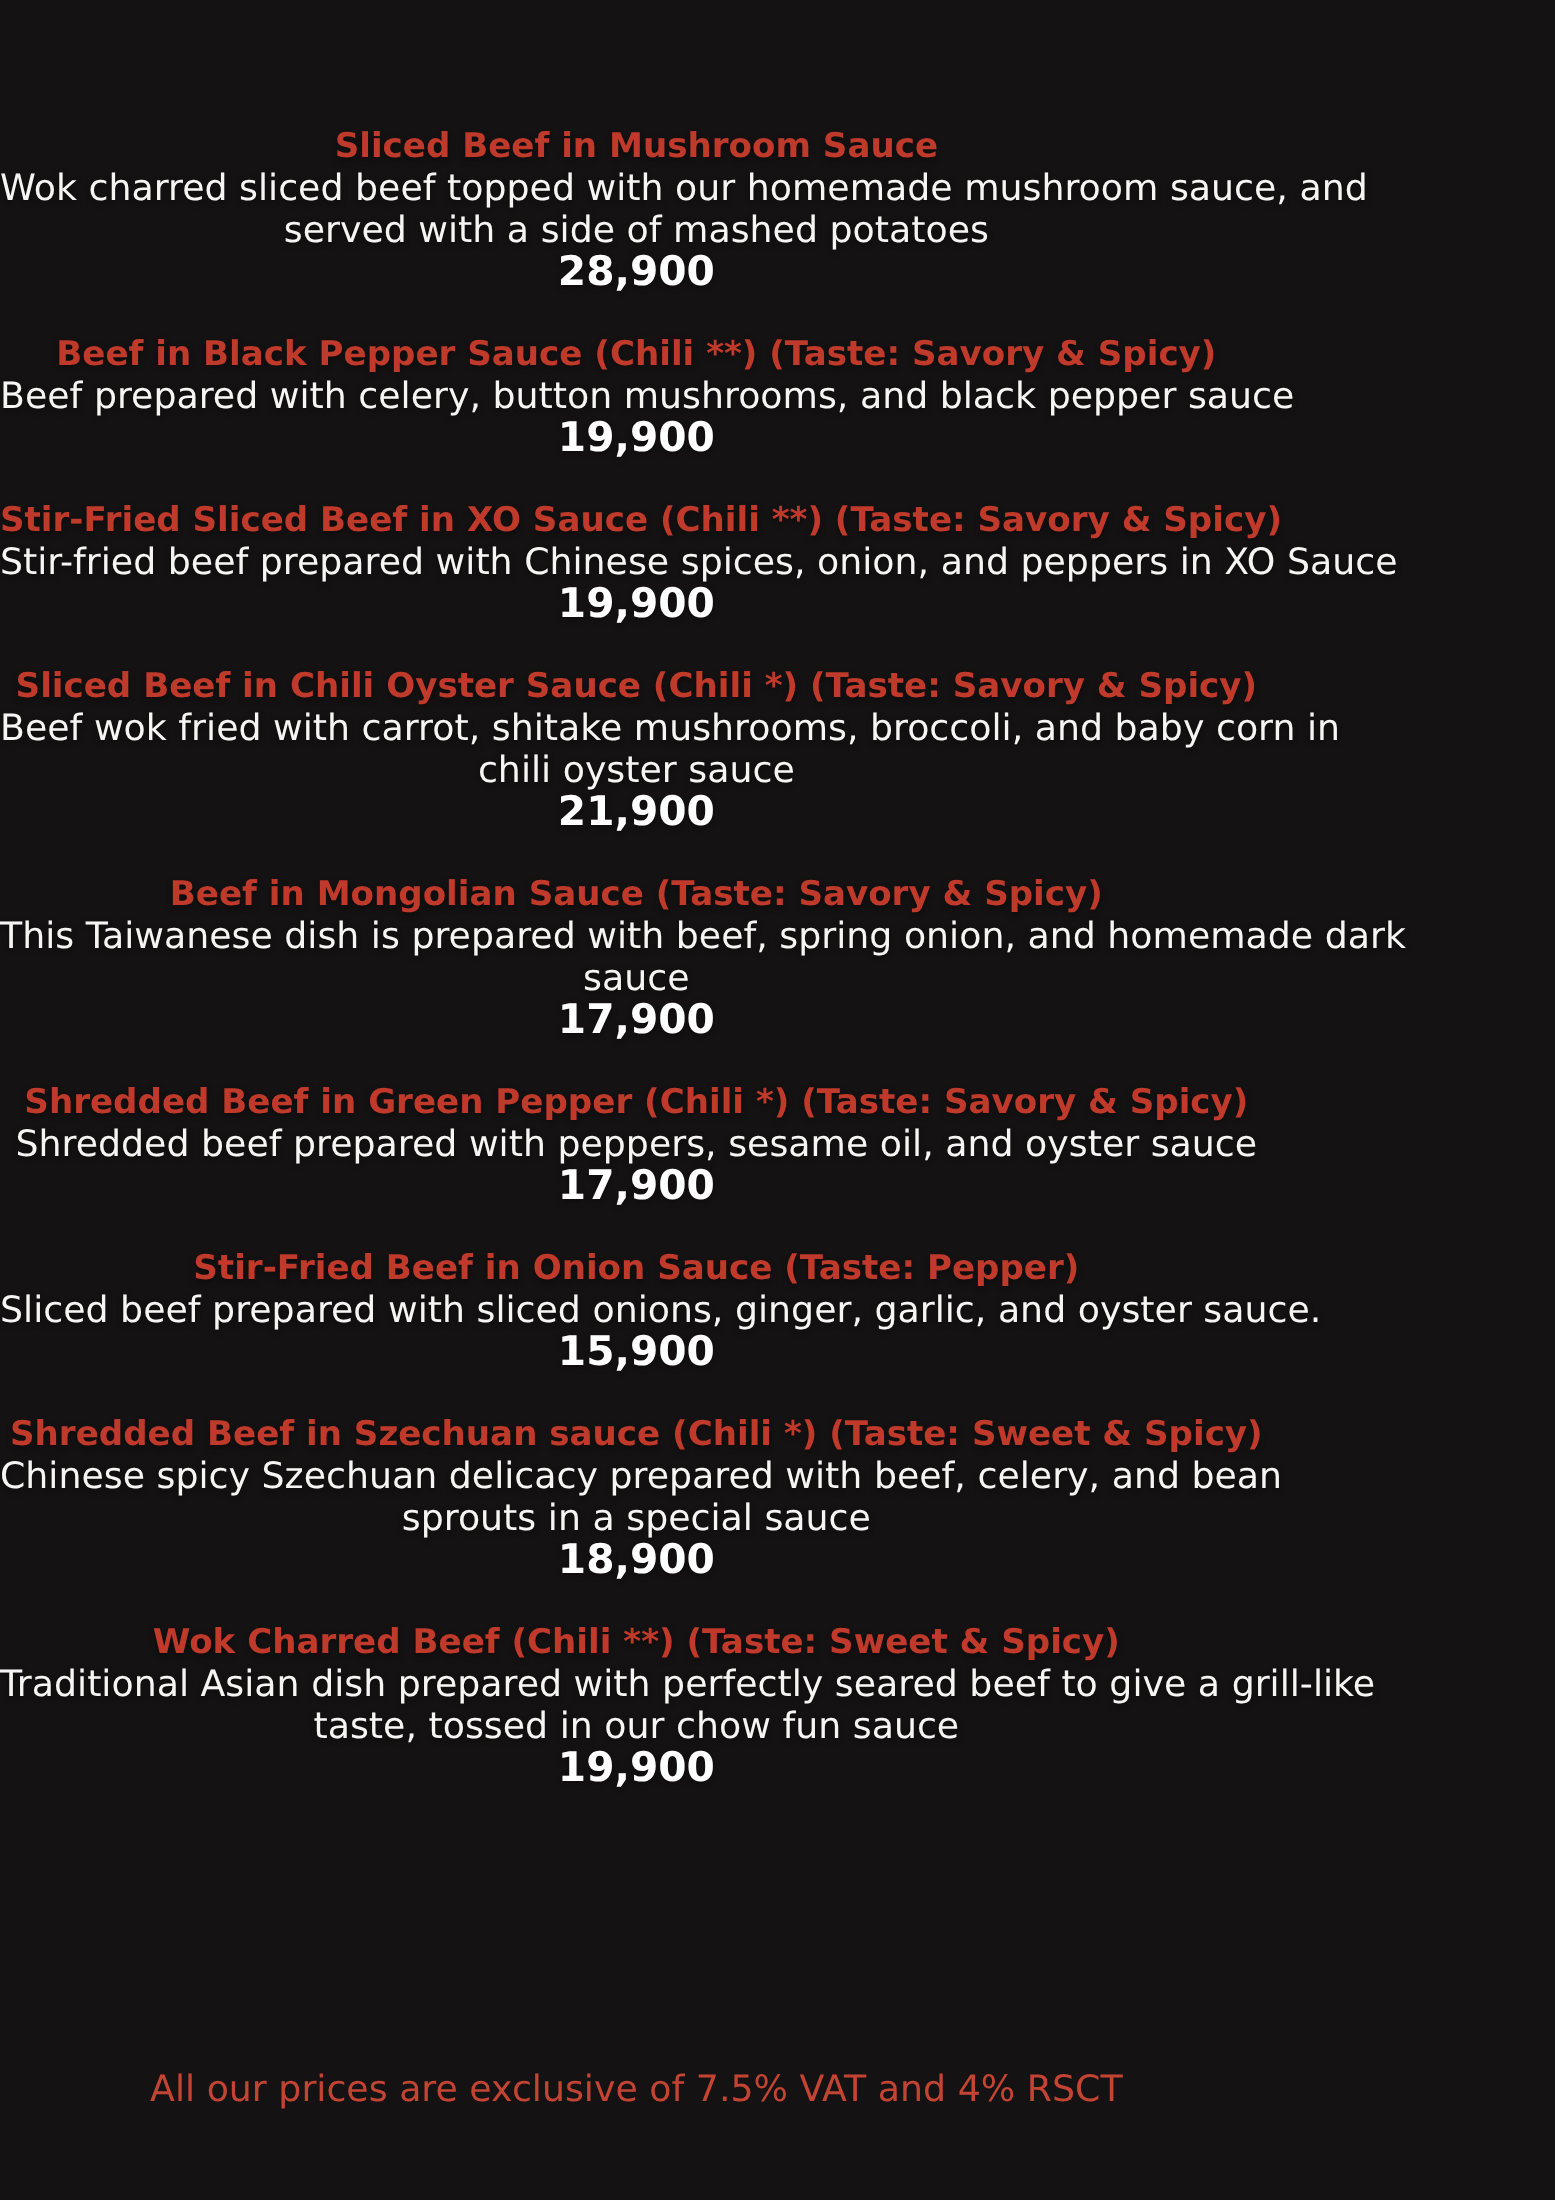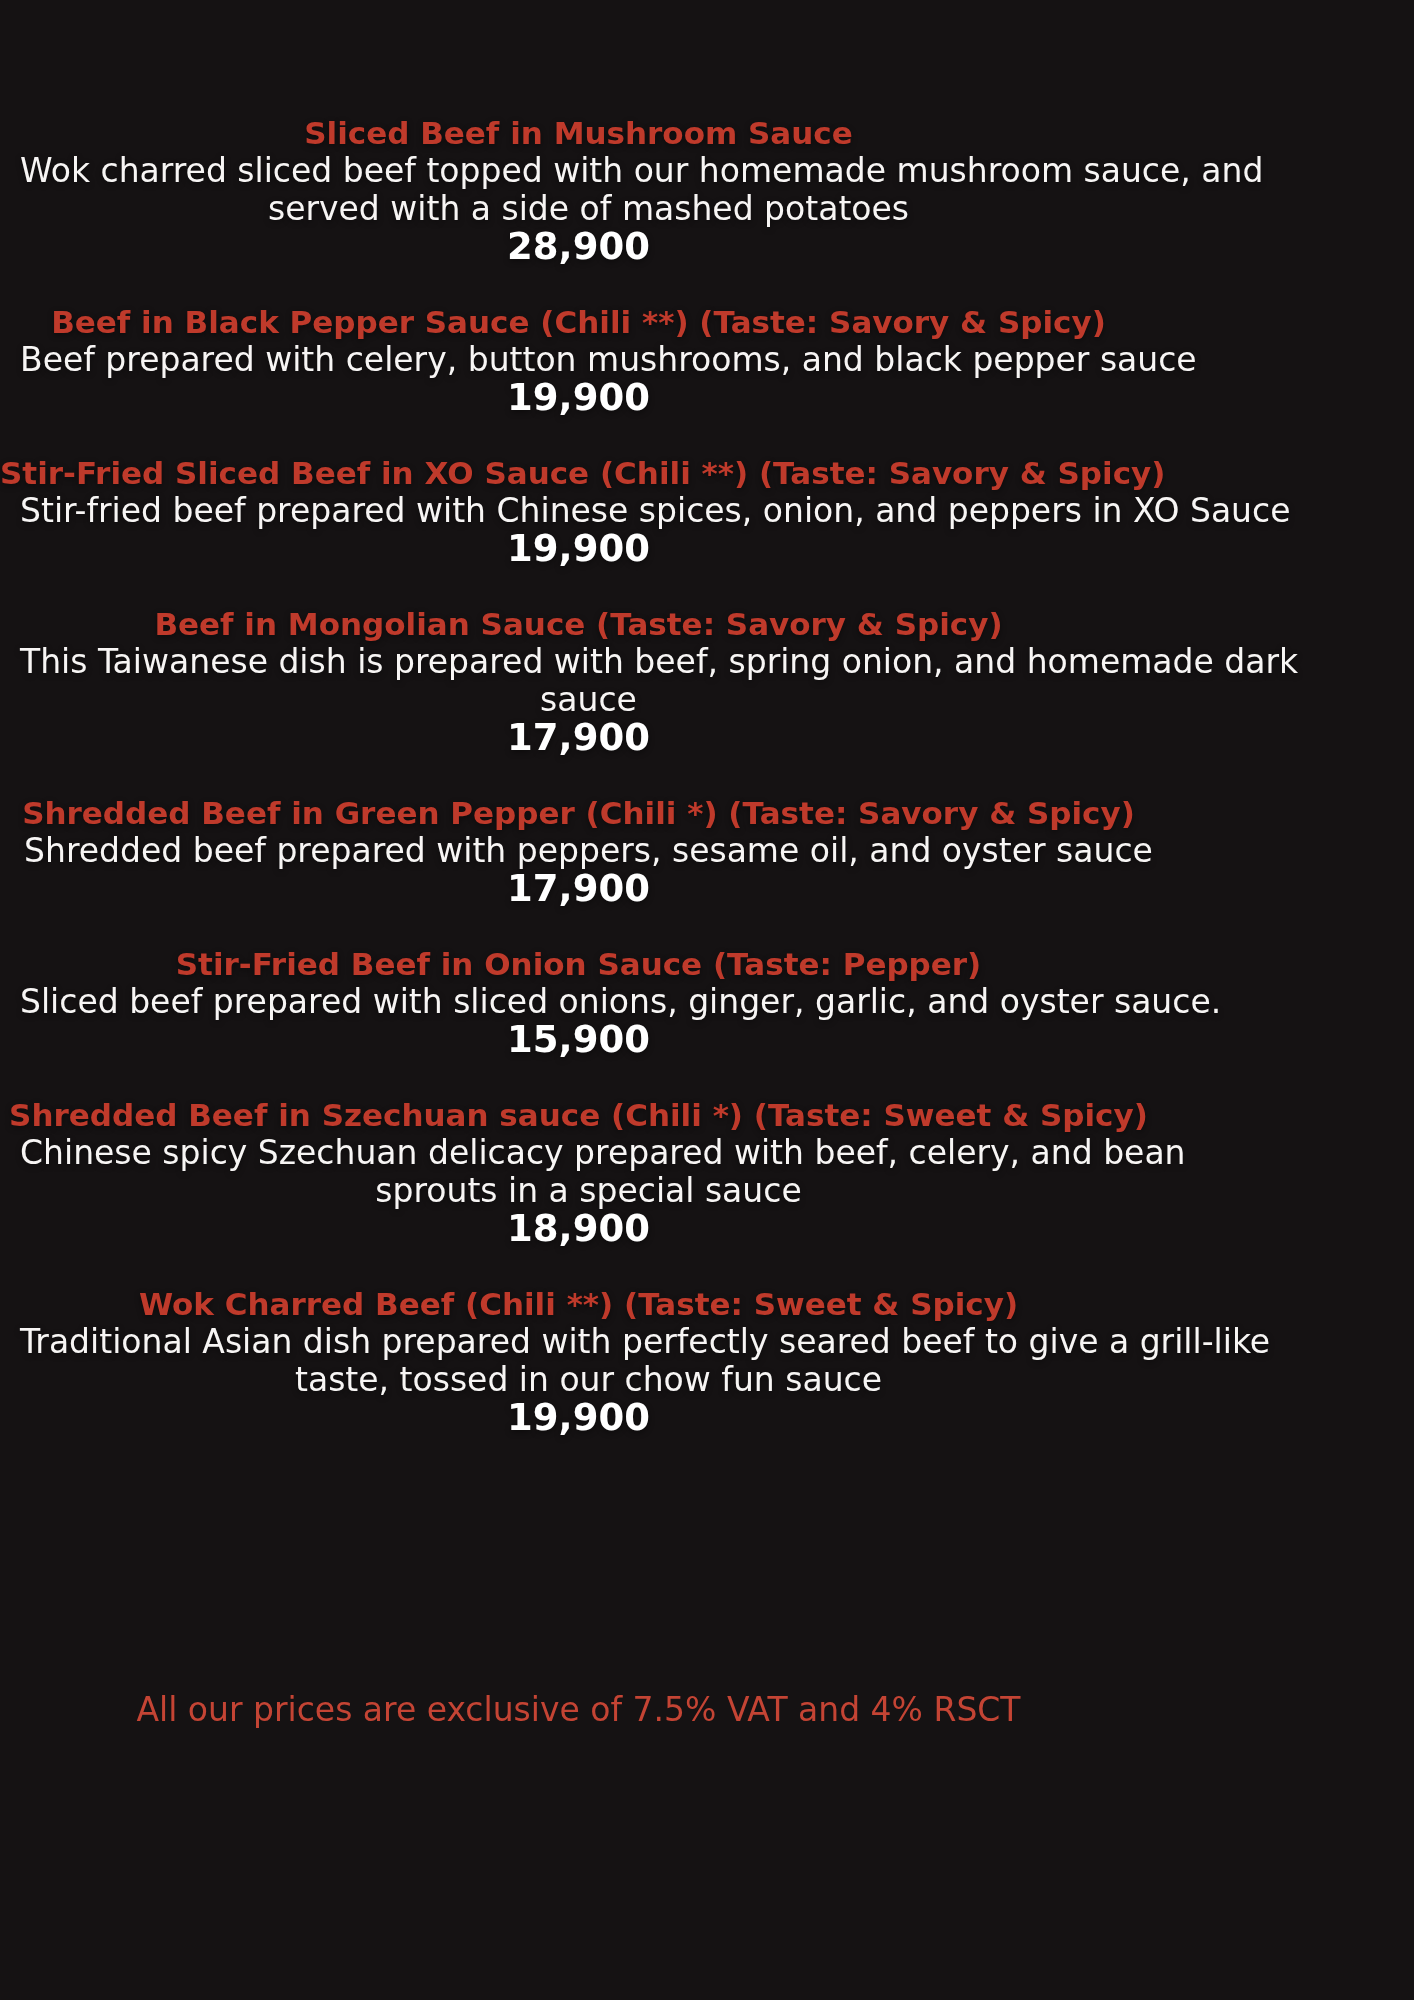--- a/index.html
+++ b/index.html
@@ -31,21 +31,20 @@
     color: var(--accent-red);
     white-space: nowrap;
     text-shadow: 0 2px 6px rgba(0,0,0,0.45);
   }
   .item-desc-line {
     font-size: 33px;
     line-height: 38px;
     color: var(--body-text);
     white-space: nowrap;
     text-shadow: 0 2px 6px rgba(0,0,0,0.45);
-    margin-left: 20px;
   }
   .item-price {
     font-size: 37px;
     font-weight: bold;
     line-height: 38px;
     color: var(--price-text);
     text-shadow: 0 2px 6px rgba(0,0,0,0.45);
   }
   .footer-note {
     margin-top: 254px;
@@ -72,20 +71,26 @@
     <div class="item-desc-line">Beef prepared with celery, button mushrooms, and black pepper sauce</div>
     <div class="item-price">19,900</div>
   </section>
 
   <section class="menu-item">
     <div class="item-title">Stir-Fried Sliced Beef in XO Sauce (Chili **) (Taste: Savory &amp; Spicy)</div>
     <div class="item-desc-line">Stir-fried beef prepared with Chinese spices, onion, and peppers in XO Sauce</div>
     <div class="item-price">19,900</div>
   </section>
 
+  <section class="menu-item">
+    <div class="item-title">Sliced Beef in Chili Oyster Sauce (Chili *) (Taste: Savory &amp; Spicy)</div>
+    <div class="item-desc-line">Beef wok fried with carrot, shitake mushrooms, broccoli, and baby corn in</div>
+    <div class="item-desc-line">chili oyster sauce</div>
+    <div class="item-price">21,900</div>
+  </section>
 
   <section class="menu-item">
     <div class="item-title">Beef in Mongolian Sauce (Taste: Savory &amp; Spicy)</div>
     <div class="item-desc-line">This Taiwanese dish is prepared with beef, spring onion, and homemade dark</div>
     <div class="item-desc-line">sauce</div>
     <div class="item-price">17,900</div>
   </section>
 
   <section class="menu-item">
     <div class="item-title">Shredded Beef in Green Pepper (Chili *) (Taste: Savory &amp; Spicy)</div>

